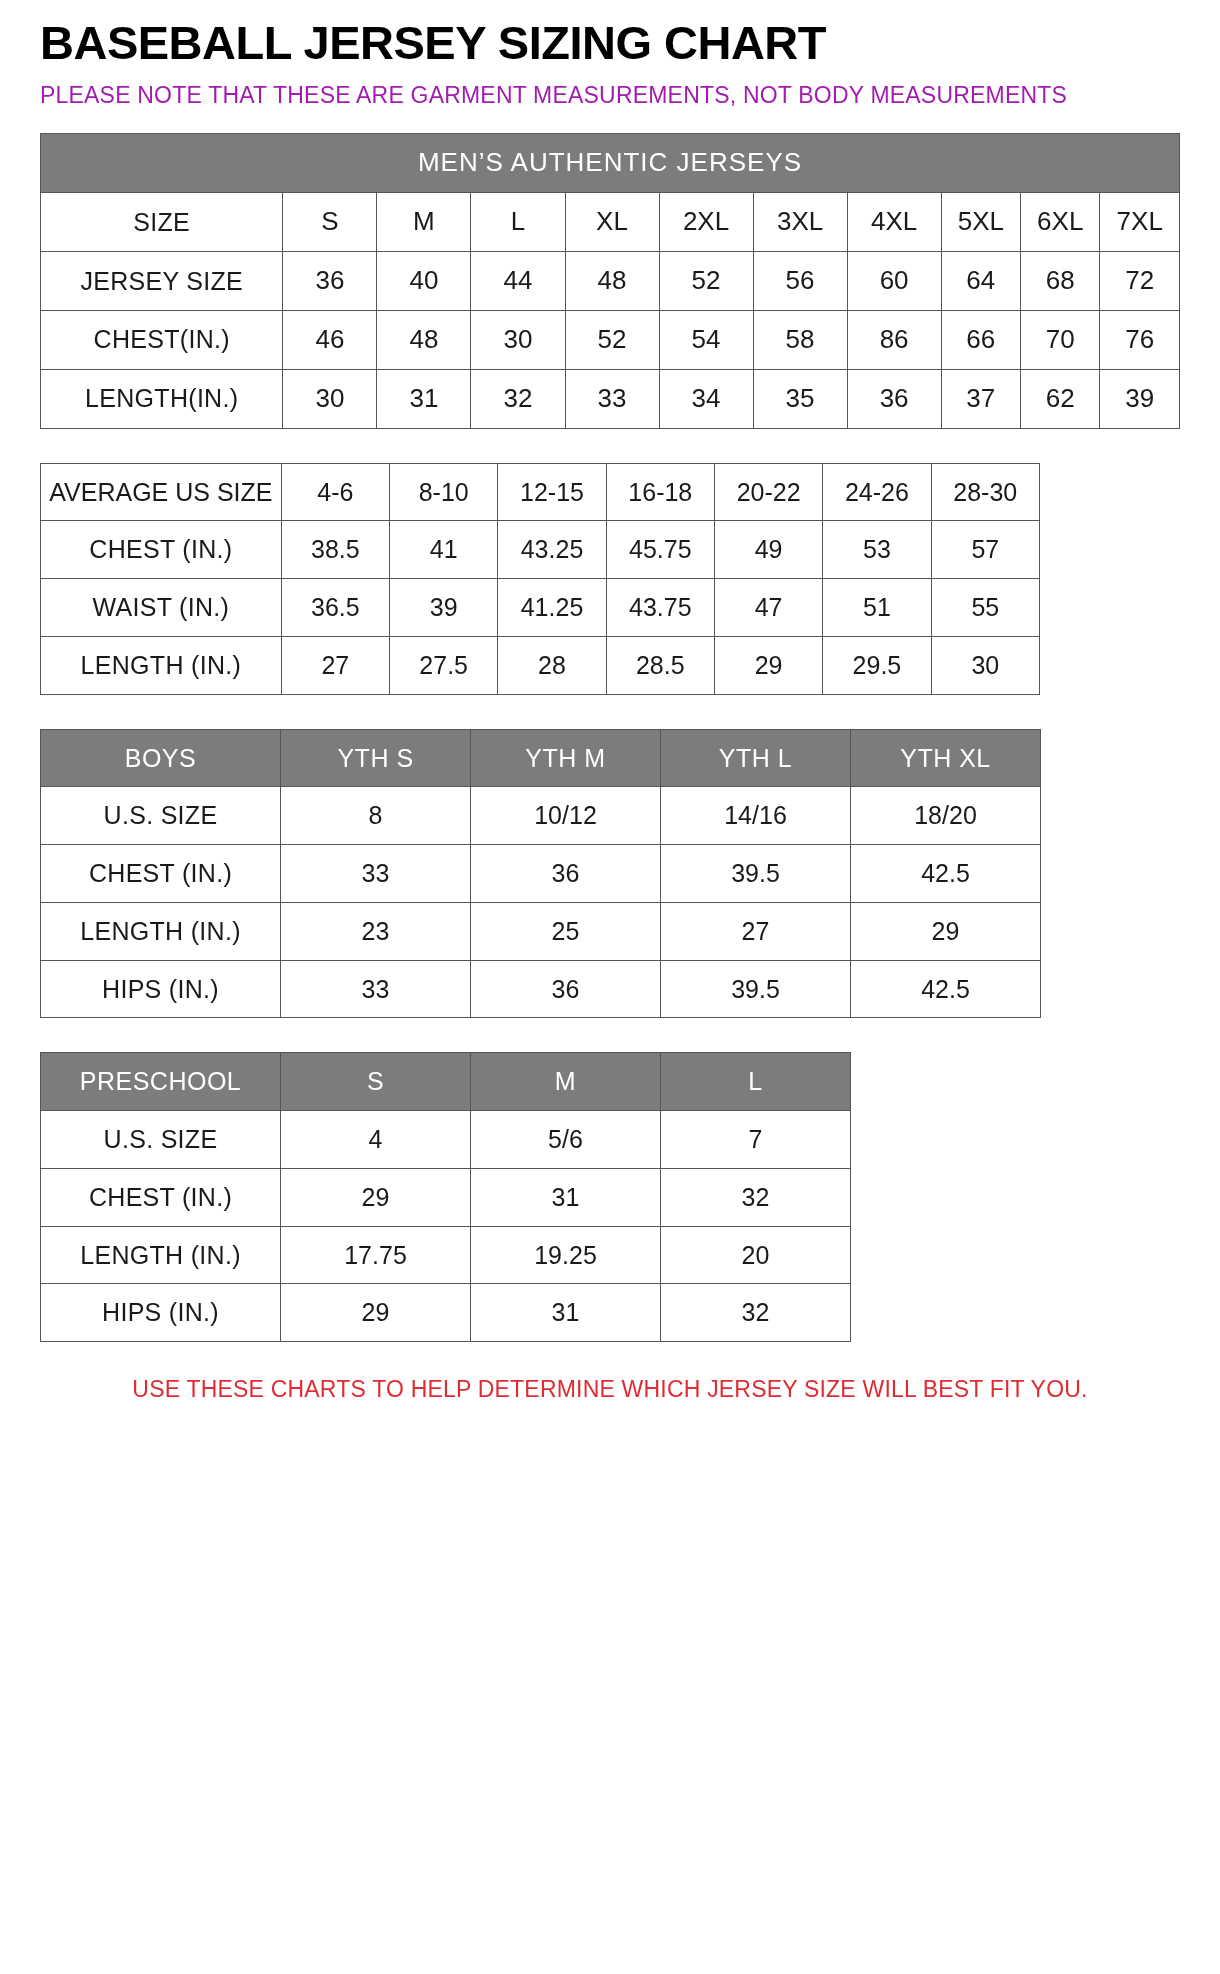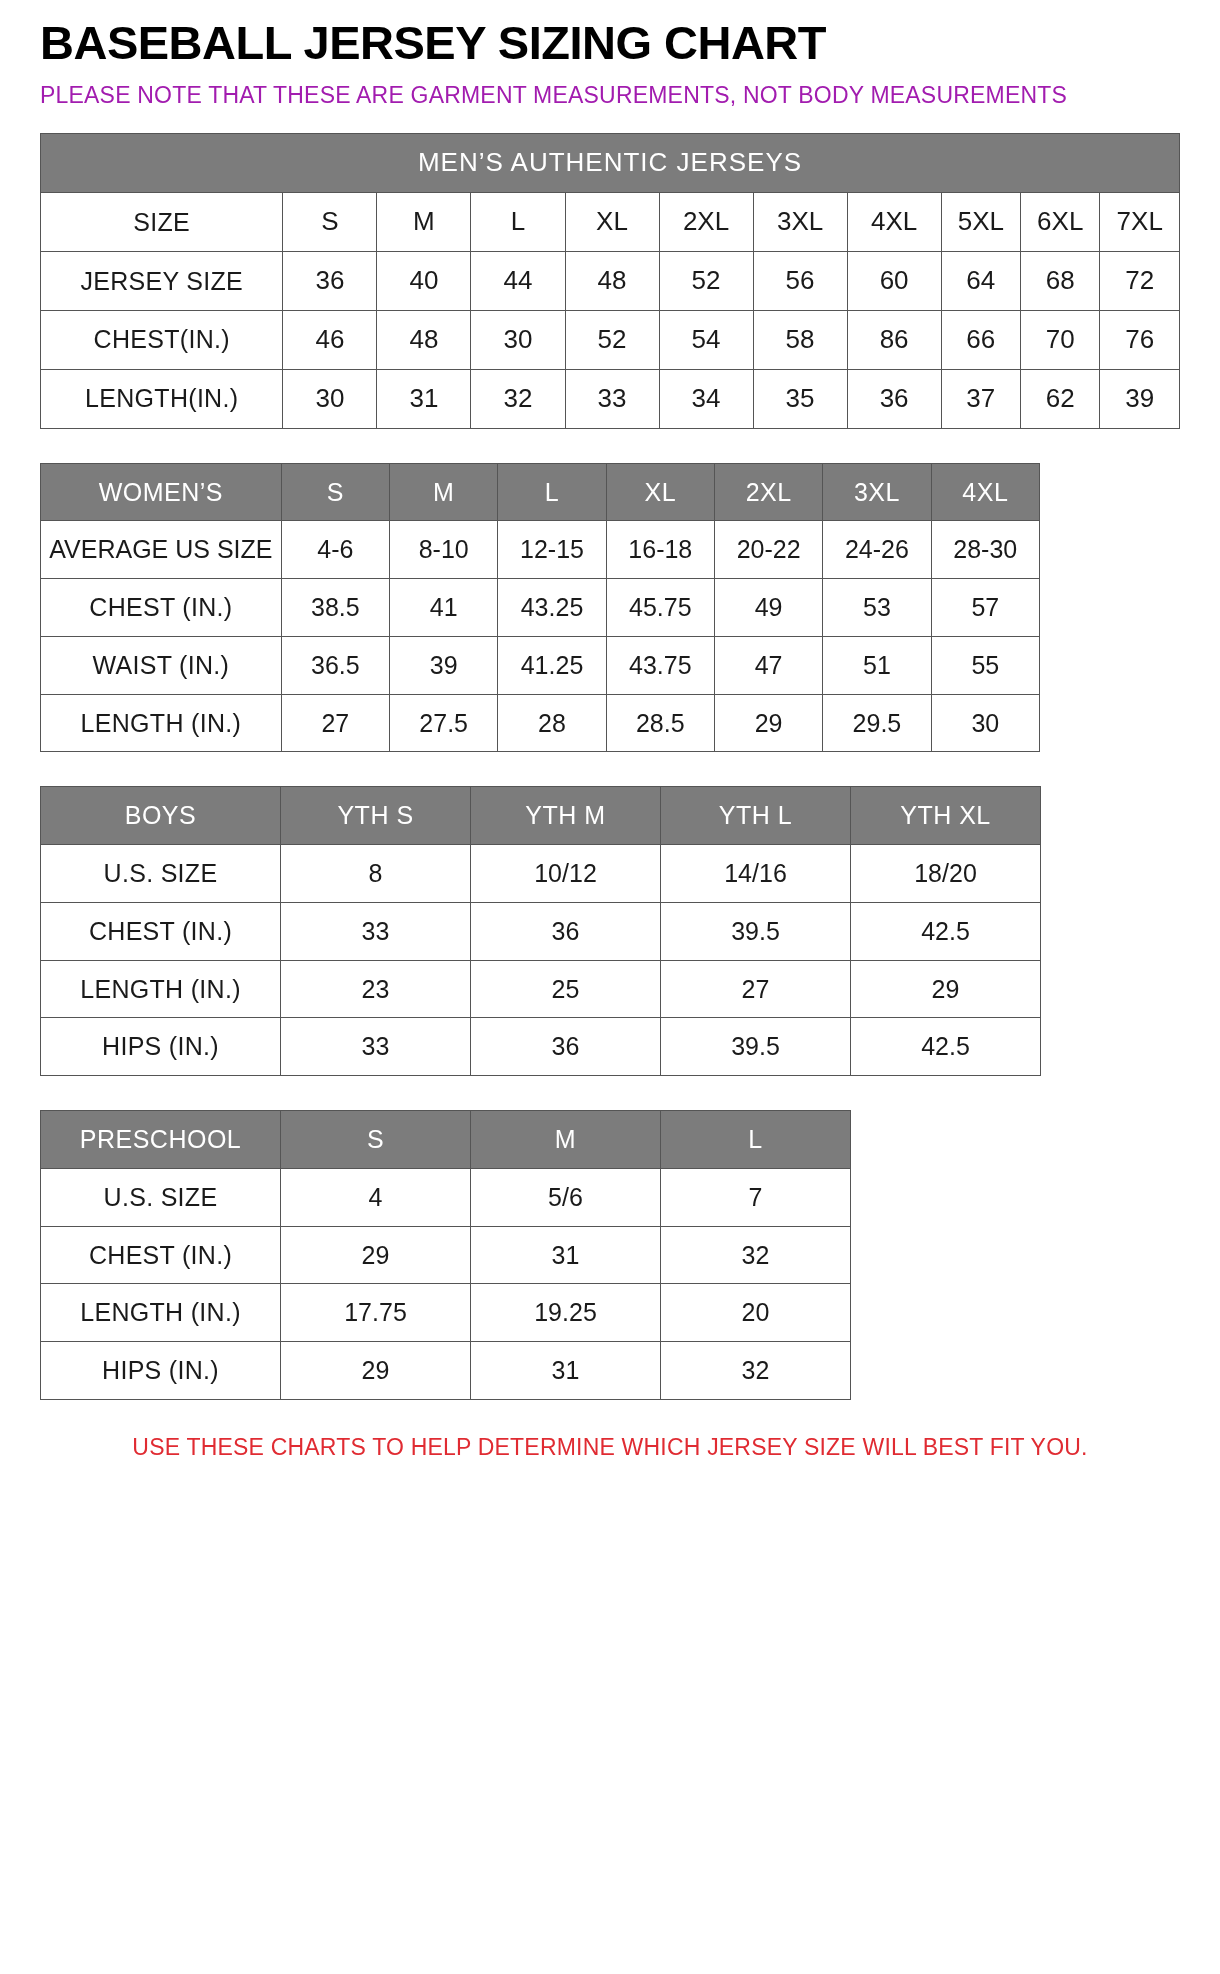--- a/index.html
+++ b/index.html
@@ -197,30 +197,20 @@
         <col class="v">
         <col class="v">
         <col class="v">
         <col class="v">
         <col class="v">
         <col class="v">
         <col class="v">
     </colgroup>
     <tbody>
       <tr>
-        <td class="hdr-cell">WOMEN’S</td>
-        <td class="hdr-cell">S</td>
-        <td class="hdr-cell">M</td>
-        <td class="hdr-cell">L</td>
-        <td class="hdr-cell">XL</td>
-        <td class="hdr-cell">2XL</td>
-        <td class="hdr-cell">3XL</td>
-        <td class="hdr-cell">4XL</td>
-      </tr>
-      <tr>
         <td class="small-label">AVERAGE US SIZE</td>
         <td>4-6</td>
         <td>8-10</td>
         <td>12-15</td>
         <td>16-18</td>
         <td>20-22</td>
         <td>24-26</td>
         <td>28-30</td>
       </tr>
       <tr>

